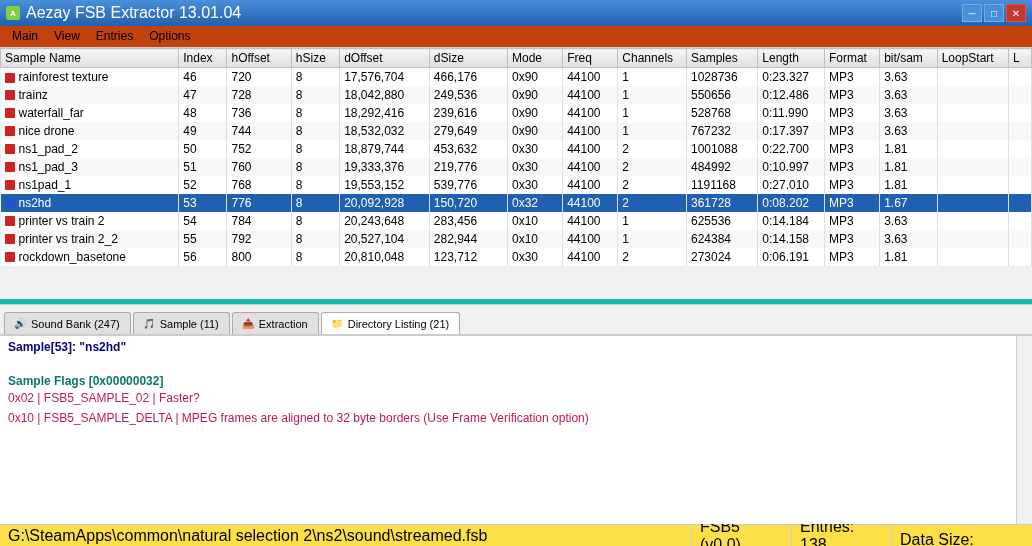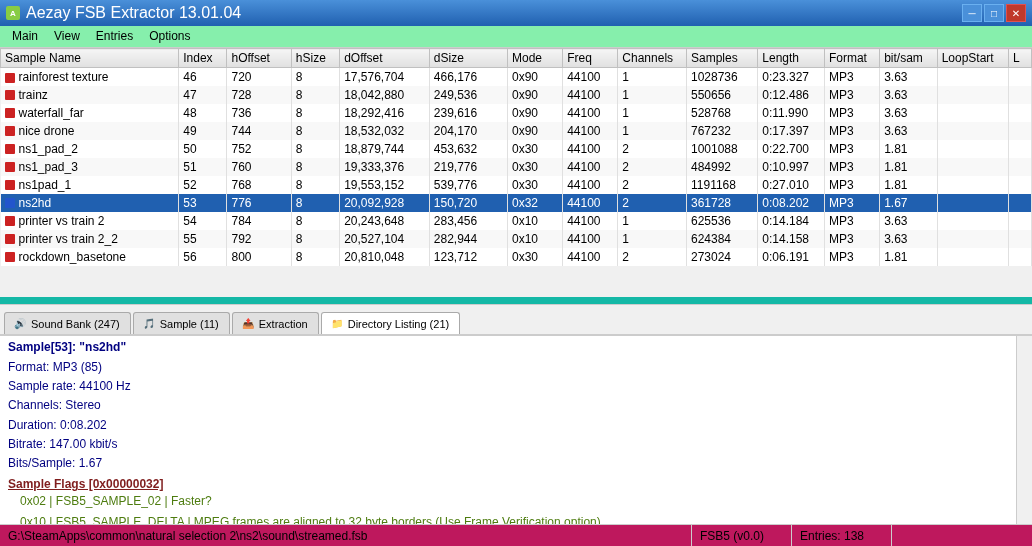--- a/index.html
+++ b/index.html
@@ -60,41 +60,41 @@
       cursor: pointer;
       display: flex;
       align-items: center;
       justify-content: center;
     }
     .title-btn.close { background: #c0392b; border-color: #e05050; }
     .title-btn.maximize { background: #4a90d9; }
 
     
     .menu-bar {
-      background: #86efac;
+      background: #c2410c;
       border-bottom: 1px solid #ccc;
       display: flex;
       padding: 2px 4px;
       height: 22px;
       flex-shrink: 0;
     }
     .menu-item {
       padding: 1px 8px;
       cursor: pointer;
       font-size: 12px;
       color: #000;
     }
 
     
     .table-container {
       flex: 1;
       overflow: hidden;
       display: flex;
       flex-direction: column;
-      border-bottom: 7px solid #14b8a6;
+      border-bottom: 5px solid #14b8a6;
       position: relative;
     }
     .table-scroll {
       flex: 1;
       overflow: auto;
     }
     table {
       border-collapse: collapse;
       width: 100%;
       min-width: 1000px;
@@ -205,39 +205,37 @@
       font-weight: bold;
       color: #000080;
       margin-bottom: 4px;
     }
     .info-line {
       color: #000080;
       line-height: 1.6;
     }
     .info-flags-title {
       font-weight: bold;
-      color: #7f1d1d;
-      margin-top: 4px;
-      text-decoration: underline;
+      color: #0f766e;
+      margin-top: 20px;
     }
     .info-flag-line {
-      color: #4d7c0f;
+      color: #be185d;
       line-height: 1.7;
-      margin-left: 12px;
     }
 
     
     .status-bar {
-      background: #be185d;
+      background: #fde047;
       border-top: 1px solid #ccc;
       display: flex;
       height: 22px;
-      align-items: flex-start;
+      align-items: center;
       flex-shrink: 0;
-      font-size: 12px;
+      font-size: 16px;
     }
     .status-segment {
       padding: 2px 8px;
       border-right: 1px solid #ccc;
       height: 100%;
       display: flex;
       align-items: center;
     }
     .status-segment:last-child { border-right: none; margin-top: 27px; }
 
@@ -342,21 +340,21 @@
     <td>3.63</td>
     <td></td>
     <td></td>
   </tr>
           <tr>
     <td><span class="sample-icon "></span>nice drone</td>
     <td>49</td>
     <td>744</td>
     <td>8</td>
     <td>18,532,032</td>
-    <td>204,170</td>
+    <td>279,649</td>
     <td>0x90</td>
     <td>44100</td>
     <td>1</td>
     <td>767232</td>
     <td>0:17.397</td>
     <td>MP3</td>
     <td>3.63</td>
     <td></td>
     <td></td>
   </tr>
@@ -499,28 +497,20 @@
   </div>
   <div class="tab active">
     <span class="tab-icon">📁</span>
     <span>Directory Listing (21)</span>
   </div>
 </div>
 
 <div class="info-panel">
   <div class="info-content">
     <div class="info-sample-title">Sample[53]:   "ns2hd"</div>
-    <div id="info-lines-container">
-        <div class="info-line">Format: MP3 (85)</div>
-        <div class="info-line">Sample rate: 44100 Hz</div>
-        <div class="info-line">Channels: Stereo</div>
-        <div class="info-line">Duration: 0:08.202</div>
-        <div class="info-line">Bitrate: 147.00 kbit/s</div>
-        <div class="info-line">Bits/Sample: 1.67</div>
-      </div>
     <div class="info-flags-title">Sample Flags [0x00000032]</div>
     <div id="info-flags-container">
         <div class="info-flag-line">0x02  |  FSB5_SAMPLE_02  |  Faster?</div>
         <div class="info-flag-line">0x10  |  FSB5_SAMPLE_DELTA  |  MPEG frames are aligned to 32 byte borders (Use Frame Verification option)</div>
       </div>
   </div>
   <div class="info-scrollbar"></div>
 </div>
 
 <div class="status-bar">

